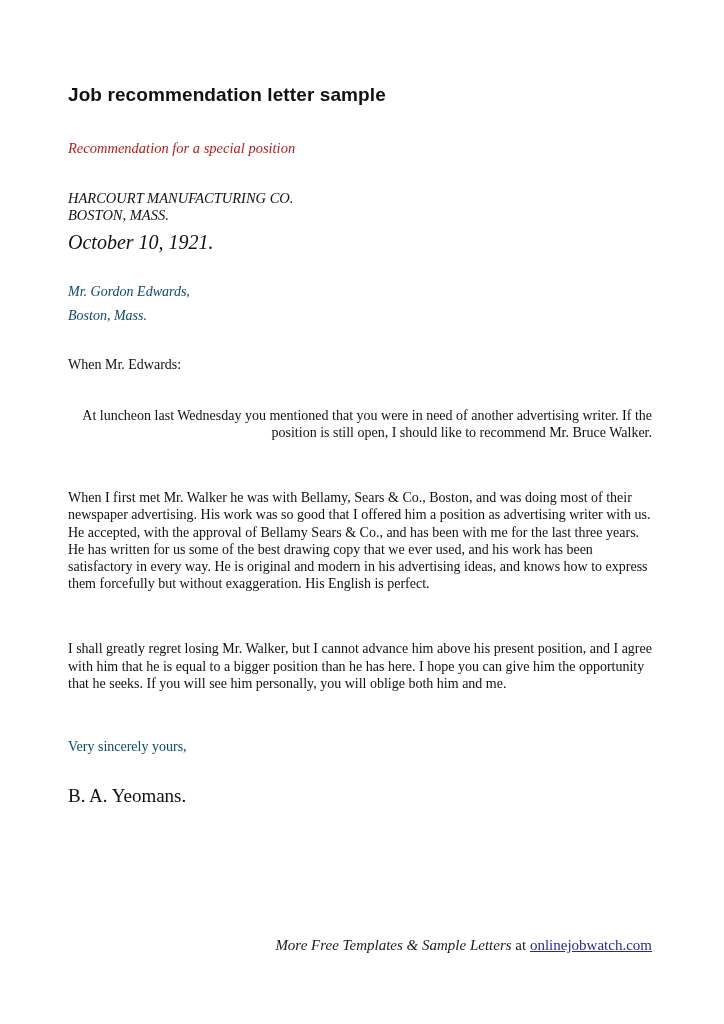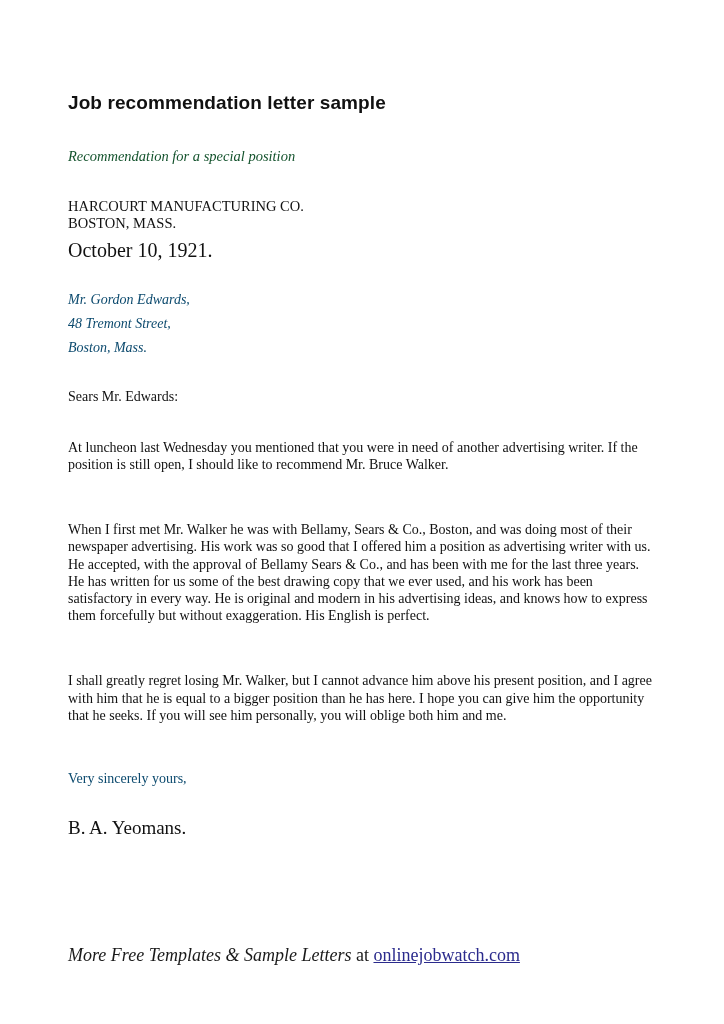--- a/index.html
+++ b/index.html
@@ -5,21 +5,21 @@
 <style>
   html, body {
     margin: 0;
     padding: 0;
     background: #ffffff;
   }
   .page {
     position: relative;
     width: 724px;
     height: 983px;
-    margin: 8px auto;
+    margin: 0 auto;
     background: #ffffff;
     overflow: hidden;
     box-sizing: border-box;
     border-radius: 20px;
   }
   .content {
     position: absolute;
     left: 68px;
     top: 0;
     width: 584px;
@@ -35,30 +35,31 @@
     margin: 0;
     padding-top: 84px;
     line-height: 1.15;
   }
 
   
   .doc-subtitle {
     font-family: "Liberation Serif", serif;
     font-size: 14.5px;
     font-style: italic;
-    color: #14532d;
+    color: #b91c1c;
     margin: 0;
     padding-top: 34px;
     line-height: 1.2;
   }
 
   
   .sender-block {
     margin: 0;
     padding-top: 33px;
+    font-style: italic;
   }
   .sender-line {
     font-family: "Liberation Serif", serif;
     font-size: 14.5px;
     color: #111111;
     line-height: 16.5px;
     white-space: nowrap;
   }
   .date-line {
     font-family: "Liberation Serif", serif;
@@ -91,21 +92,21 @@
 
   
   .body-paragraph {
     font-family: "Liberation Serif", serif;
     font-size: 14px;
     color: #111111;
     line-height: 17.2px;
     text-align: left;
     margin: 0;
   }
-  .body-paragraph.p1 { padding-top: 34px; }
+  .body-paragraph.p1 { padding-top: 34px; text-align: right; }
   .body-paragraph.p2 { padding-top: 48px; }
   .body-paragraph.p3 { padding-top: 48px; }
 
   
   .closing {
     font-family: "Liberation Serif", serif;
     font-size: 14px;
     color: #0c4a6e;
     line-height: 17px;
     padding-top: 46px;
@@ -117,22 +118,23 @@
     line-height: 17px;
     padding-top: 32px;
   }
 
   
   .footer {
     position: absolute;
     left: 68px;
     top: 937px;
     width: 584px;
+    text-align: right;
     font-family: "Liberation Serif", serif;
-    font-size: 18px;
+    font-size: 15px;
     color: #1a1a1a;
     white-space: nowrap;
   }
   .footer-promo {
     font-style: italic;
     font-weight: 500;
   }
   .footer-at {
     font-style: normal;
   }
@@ -154,25 +156,24 @@
     <div class="doc-subtitle">Recommendation for a special position</div>
 
     <div class="sender-block">
       <div class="sender-line">HARCOURT MANUFACTURING CO.</div>
       <div class="sender-line">BOSTON, MASS.</div>
       <div class="date-line">October 10, 1921.</div>
     </div>
 
     <div class="recipient-block">
       <div class="recipient-line">Mr. Gordon Edwards,</div>
-      <div class="recipient-line">48 Tremont Street,</div>
       <div class="recipient-line">Boston, Mass.</div>
     </div>
 
-    <div class="salutation">Sears Mr. Edwards:</div>
+    <div class="salutation">When Mr. Edwards:</div>
 
     <p class="body-paragraph p1">At luncheon last Wednesday you mentioned that you were in need of another advertising writer. If the position is still open, I should like to recommend Mr. Bruce Walker.</p>
 
     <p class="body-paragraph p2">When I first met Mr. Walker he was with Bellamy, Sears &amp; Co., Boston, and was doing most of their newspaper advertising. His work was so good that I offered him a position as advertising writer with us. He accepted, with the approval of Bellamy Sears &amp; Co., and has been with me for the last three years. He has written for us some of the best drawing copy that we ever used, and his work has been satisfactory in every way. He is original and modern in his advertising ideas, and knows how to express them forcefully but without exaggeration. His English is perfect.</p>
 
     <p class="body-paragraph p3">I shall greatly regret losing Mr. Walker, but I cannot advance him above his present position, and I agree with him that he is equal to a bigger position than he has here. I hope you can give him the opportunity that he seeks. If you will see him personally, you will oblige both him and me.</p>
 
     <div class="closing">Very sincerely yours,</div>
 
     <div class="signature">B. A. Yeomans.</div>

